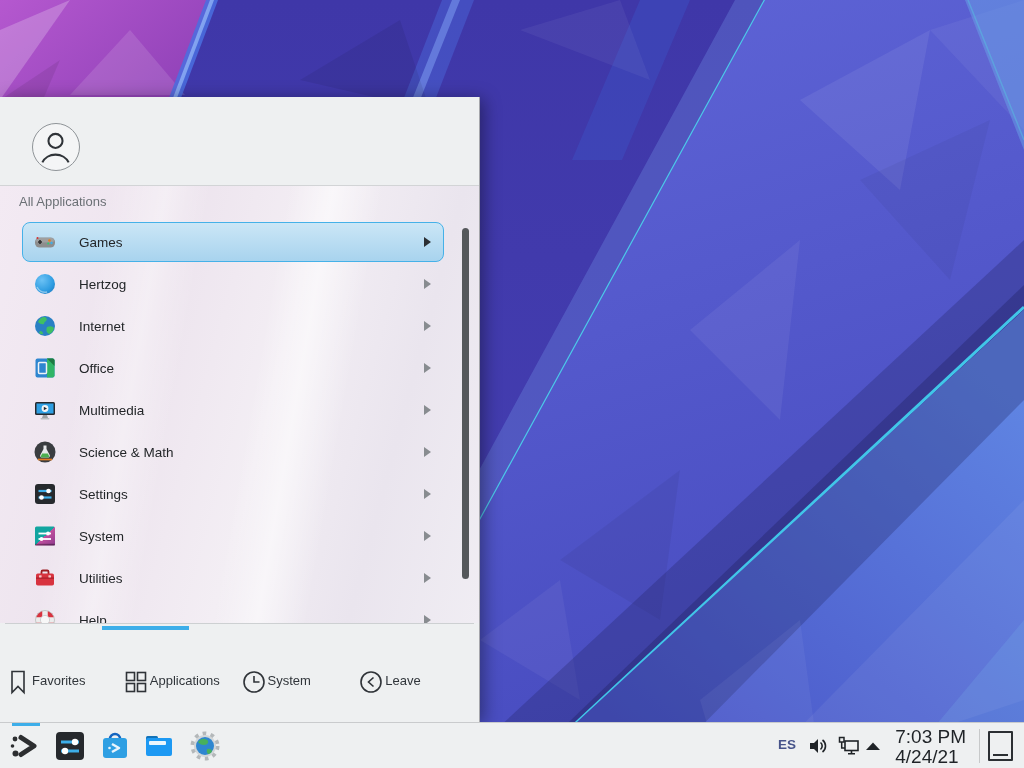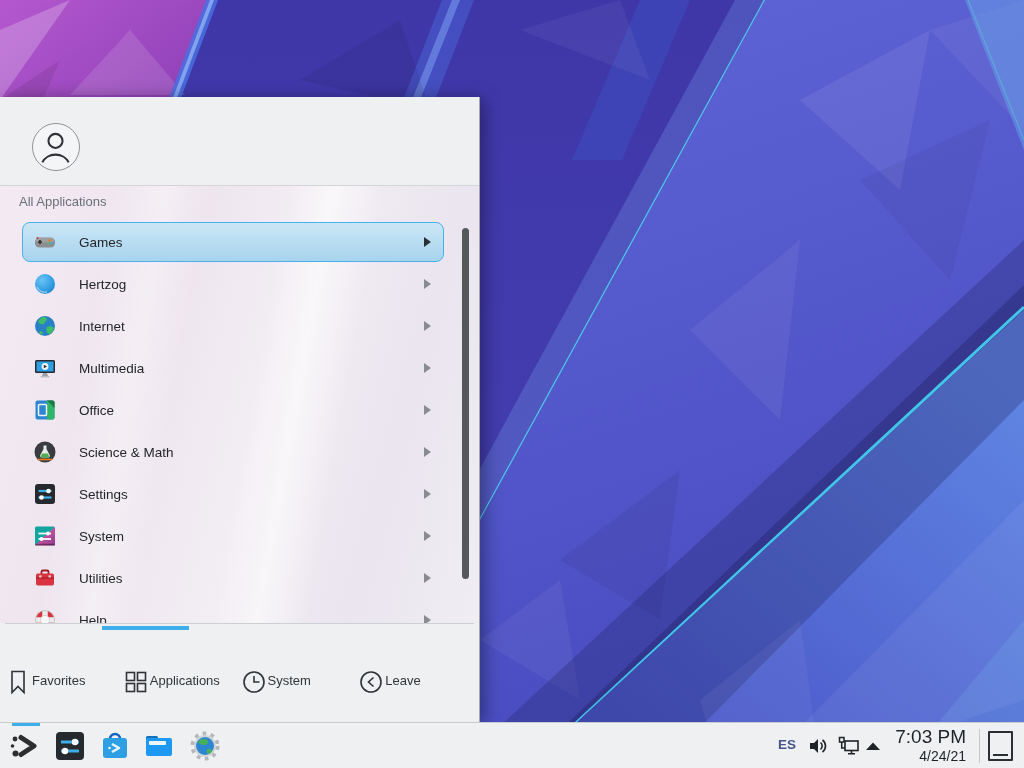--- a/index.html
+++ b/index.html
@@ -52,23 +52,23 @@
   .tab .tlabel{margin-top:8px;font-size:13px;color:#30353a;}
 
   
   .taskbar{position:absolute;left:0;top:722px;width:1024px;height:46px;background:#eef0f1;
            border-top:1px solid #c9cbcd;box-sizing:border-box;z-index:3;}
   .tb-indicator{position:absolute;left:12px;top:0;width:28px;height:3px;background:#3daee9;}
   .tb-icon{position:absolute;top:7px;width:32px;height:32px;}
   .tray-kbd{position:absolute;left:778px;top:14px;font-size:13.5px;font-weight:bold;color:#47548a;}
   .tray-icon{position:absolute;top:13px;width:20px;height:20px;}
   .tray-caret{position:absolute;left:865px;top:18px;width:16px;height:10px;}
-  .clock{position:absolute;right:58px;top:2px;text-align:right;color:#1f2327;}
+  .clock{position:absolute;right:58px;top:2px;color:#1f2327;}
   .clock .time{font-size:19px;line-height:23px;}
-  .clock .date{font-size:14px;line-height:17px;}
+  .clock .date{font-size:19px;line-height:17px;}
   .tray-sep{position:absolute;left:979px;top:6px;width:1px;height:34px;background:rgba(0,0,0,.16);}
   .show-desktop{position:absolute;left:988px;top:8px;width:25px;height:30px;border:2px solid #2b2f33;
                 border-radius:1px;box-sizing:border-box;background:transparent;}
   .show-desktop .bar{position:absolute;left:3px;right:3px;bottom:3px;height:2px;background:#2b2f33;}
 </style>
 </head>
 <body>
 
 <div class="screen">
 
@@ -194,39 +194,39 @@
           <path d="M5,8 q2,-5 7,-5 q3,2 1,4 q-2,1 -2,3 q-3,1 -6,-2 z" fill="#3fbf63"></path>
           <path d="M14,13 q5,-2 7,1 q-1,5 -5,6 q-4,-2 -2,-7 z" fill="#3fbf63"></path>
           <path d="M7,17 q3,0 3,3 q-2,1 -4,-1 z" fill="#3fbf63"></path>
         </svg>
         <span class="clabel">Internet</span>
         <span class="arrow"></span>
       </div>
 
       <div class="row">
         <svg class="cicon" viewBox="0 0 24 24">
+          <rect x="2.5" y="2.5" width="19" height="19" rx="2" fill="#2e86d0"></rect>
+          <path d="M14,2.5 h5.5 a2,2 0 0 1 2,2 v15 a2,2 0 0 1 -2,2 H14 z" fill="#30b566"></path>
+          <path d="M14,2.5 l7.5,7.5 v-5.5 a2,2 0 0 0 -2,-2 z" fill="#1d7a42"></path>
+          <rect x="5.5" y="6.5" width="8" height="11" rx="1" fill="none" stroke="#eef3f6" stroke-width="1.5"></rect>
+        </svg>
+        <span class="clabel">Office</span>
+        <span class="arrow"></span>
+      </div>
+
+      <div class="row">
+        <svg class="cicon" viewBox="0 0 24 24">
           <rect x="2" y="4" width="20" height="13" rx="1.5" fill="#26292d"></rect>
           <rect x="3.5" y="5.5" width="17" height="10" fill="#2e9fe3"></rect>
           <circle cx="12" cy="10.5" r="3.4" fill="#f3f4f5"></circle>
           <path d="M10.8,8.8 L14,10.5 L10.8,12.2 z" fill="#26292d"></path>
           <path d="M10,17 h4 l1,3 h-6 z" fill="#9da1a4"></path>
           <rect x="7.5" y="20" width="9" height="1.5" rx=".7" fill="#babdbf"></rect>
         </svg>
         <span class="clabel">Multimedia</span>
-        <span class="arrow"></span>
-      </div>
-
-      <div class="row">
-        <svg class="cicon" viewBox="0 0 24 24">
-          <rect x="2.5" y="2.5" width="19" height="19" rx="2" fill="#2e86d0"></rect>
-          <path d="M14,2.5 h5.5 a2,2 0 0 1 2,2 v15 a2,2 0 0 1 -2,2 H14 z" fill="#30b566"></path>
-          <path d="M14,2.5 l7.5,7.5 v-5.5 a2,2 0 0 0 -2,-2 z" fill="#1d7a42"></path>
-          <rect x="5.5" y="6.5" width="8" height="11" rx="1" fill="none" stroke="#eef3f6" stroke-width="1.5"></rect>
-        </svg>
-        <span class="clabel">Office</span>
         <span class="arrow"></span>
       </div>
 
       <div class="row">
         <svg class="cicon" viewBox="0 0 24 24">
           <circle cx="12" cy="12" r="10.5" fill="#3a3d40"></circle>
           <path d="M10.5,5.5 h3 v3.5 l3.2,6 a1.8,1.8 0 0 1 -1.6,2.6 h-6.2 a1.8,1.8 0 0 1 -1.6,-2.6 l3.2,-6 z" fill="#e8eaeb"></path>
           <path d="M9.2,13.5 h5.6 l1.3,2.4 a1.2,1.2 0 0 1 -1,1.7 h-6.2 a1.2,1.2 0 0 1 -1,-1.7 z" fill="#4caf50"></path>
           <line x1="5" y1="19.5" x2="19" y2="19.5" stroke="#e67e22" stroke-width="1.7"></line>
         </svg>

